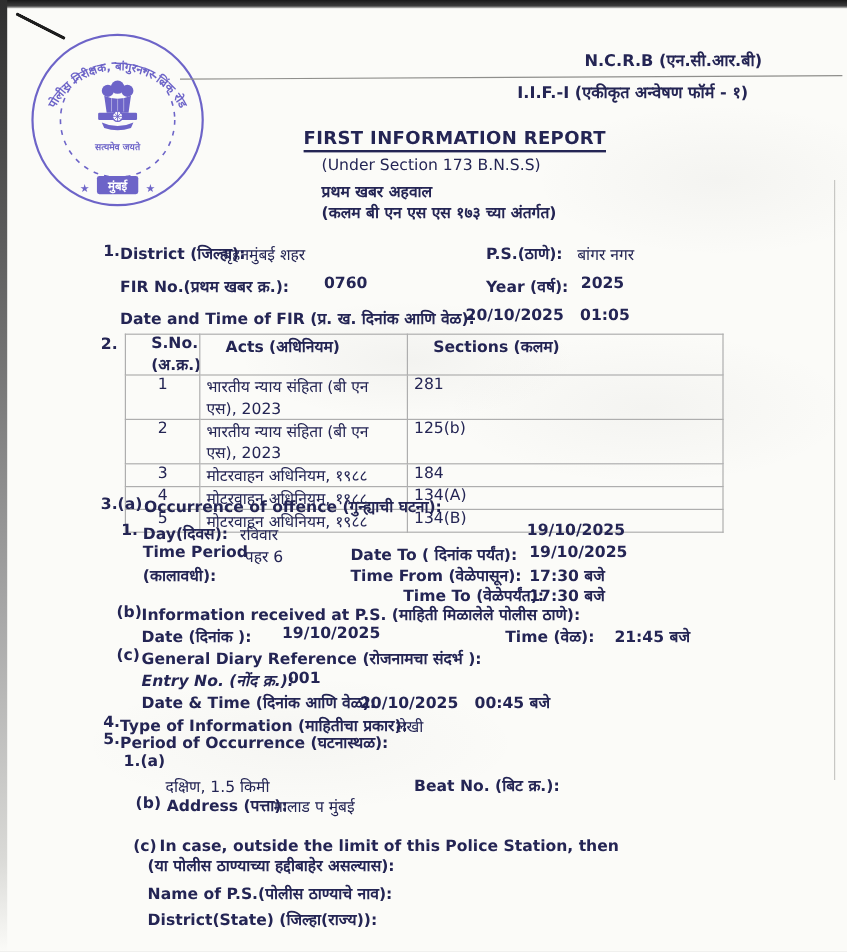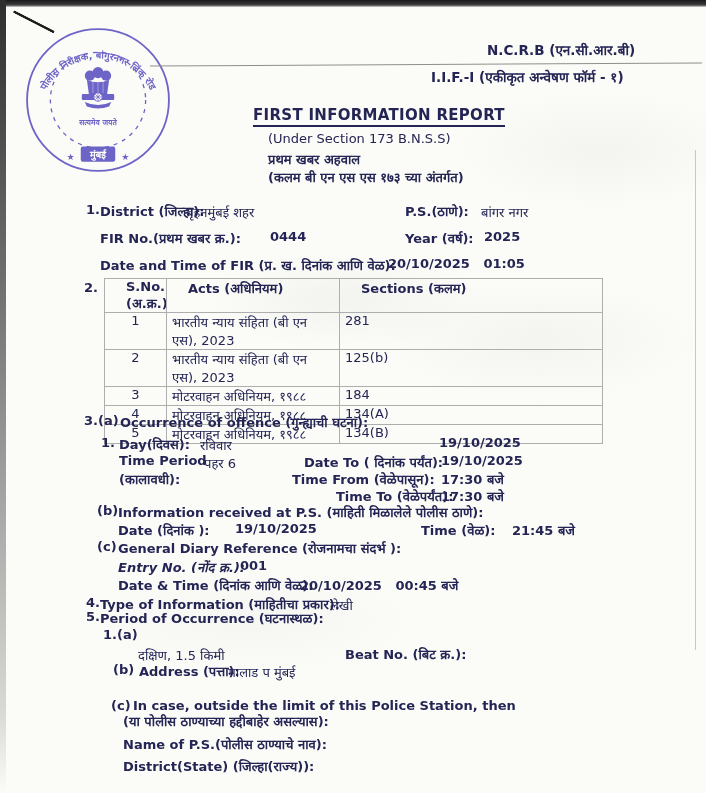--- a/index.html
+++ b/index.html
@@ -84,21 +84,21 @@
   <span class="t b" style="left:268px;top:150px;">प्रथम खबर अहवाल</span>
   <span class="t b" style="left:268px;top:168px;">(कलम बी एन एस एस १७३ च्या अंतर्गत)</span>
 
   <span class="t b" style="left:86px;top:202px;">1.</span>
   <span class="t b" style="left:100px;top:202px;">District (जिल्हा):</span>
   <span class="t" style="left:170px;top:203px;padding-left:16px;">बृहनमुंबई शहर</span>
   <span class="t b" style="left:405px;top:202px;">P.S.(ठाणे):</span>
   <span class="t" style="left:481px;top:203px;">बांगर नगर</span>
 
   <span class="t b" style="left:100px;top:229px;">FIR No.(प्रथम खबर क्र.):</span>
-  <span class="t b" style="left:270px;top:229px;">0444</span>
+  <span class="t b" style="left:270px;top:229px;">0760</span>
   <span class="t b" style="left:405px;top:229px;">Year (वर्ष):</span>
   <span class="t b" style="left:484px;top:229px;">2025</span>
 
   <span class="t b" style="left:100px;top:256px;">Date and Time of FIR (प्र. ख. दिनांक आणि वेळ):</span>
   <span class="t b" style="left:388px;top:256px;">20/10/2025&nbsp;&nbsp;&nbsp;01:05</span>
 
   <span class="t b" style="left:84px;top:280px;">2.</span>
   <table class="acts">
     <colgroup>
         <col style="width:62px">
@@ -147,21 +147,21 @@
   <span class="t b" style="left:84px;top:413px;">3.(a)</span>
   <span class="t b" style="left:120px;top:413px;">Occurrence of offence (गुन्ह्याची घटना):</span>
 
   <span class="t b" style="left:101px;top:435px;">1.</span>
   <span class="t b" style="left:119px;top:435px;">Day(दिवस):</span>
   <span class="t" style="left:200px;top:436px;">रविवार</span>
   <span class="t b" style="left:439px;top:435px;">19/10/2025</span>
 
   <span class="t b" style="left:119px;top:453px;">Time Period</span>
   <span class="t" style="left:204px;top:454px;">पहर 6</span>
-  <span class="t b" style="left:292px;top:453px;margin-left:12px;">Date To ( दिनांक पर्यंत):</span>
+  <span class="t b" style="left:292px;top:453px;">Date To ( दिनांक पर्यंत):</span>
   <span class="t b" style="left:441px;top:453px;">19/10/2025</span>
 
   <span class="t b" style="left:119px;top:470px;">(कालावधी):</span>
   <span class="t b" style="left:292px;top:470px;">Time From (वेळेपासून):</span>
   <span class="t b" style="left:441px;top:470px;">17:30 बजे</span>
 
   <span class="t b" style="left:292px;top:487px;margin-left:44px;">Time To (वेळेपर्यंत):</span>
   <span class="t b" style="left:441px;top:487px;">17:30 बजे</span>
 
   <span class="t b" style="left:97px;top:503px;">(b)</span>

